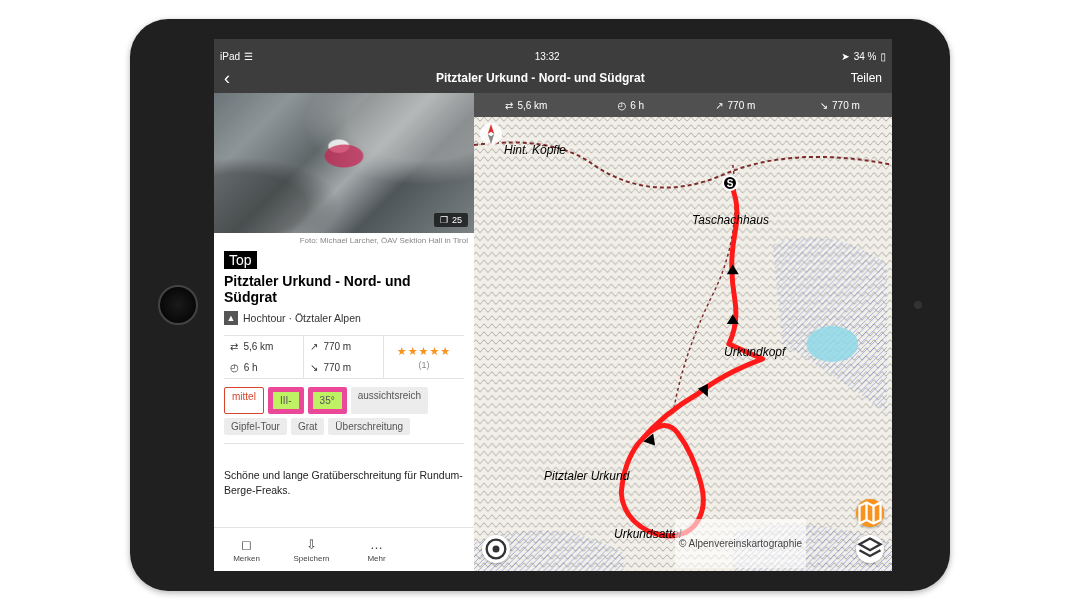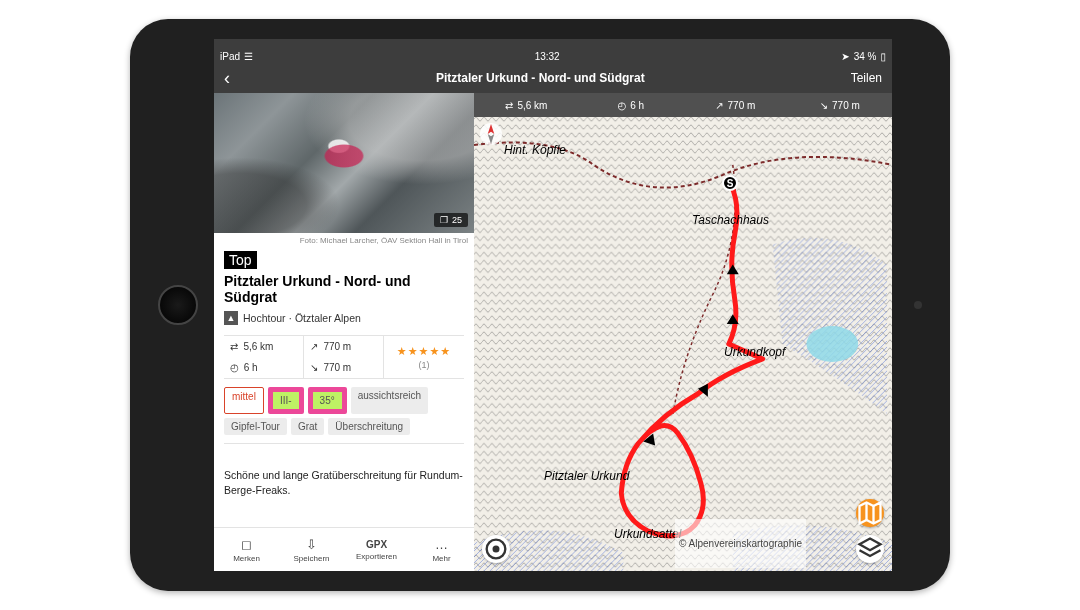--- a/index.html
+++ b/index.html
@@ -263,24 +263,20 @@
         <div class="bottom-actions">
           <div class="action">
             <span class="action-icon">◻</span>
             <span>Merken</span>
           </div>
           <div class="action">
             <span class="action-icon">⇩</span>
             <span>Speichern</span>
           </div>
           <div class="action">
-            <span class="action-icon" style="font-size:10px;font-weight:bold;">GPX</span>
-            <span>Exportieren</span>
-          </div>
-          <div class="action">
             <span class="action-icon">…</span>
             <span>Mehr</span>
           </div>
         </div>
       </div>
 
       <div class="right">
         <div class="map-stats">
           <div class="map-stat">
               <span>⇄</span>

